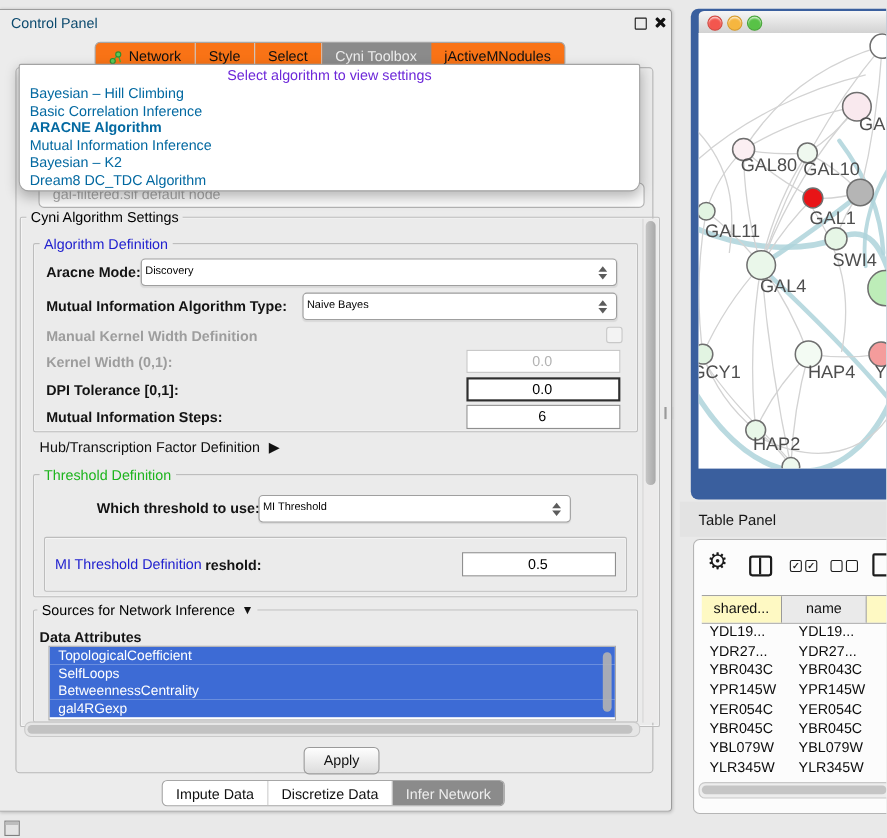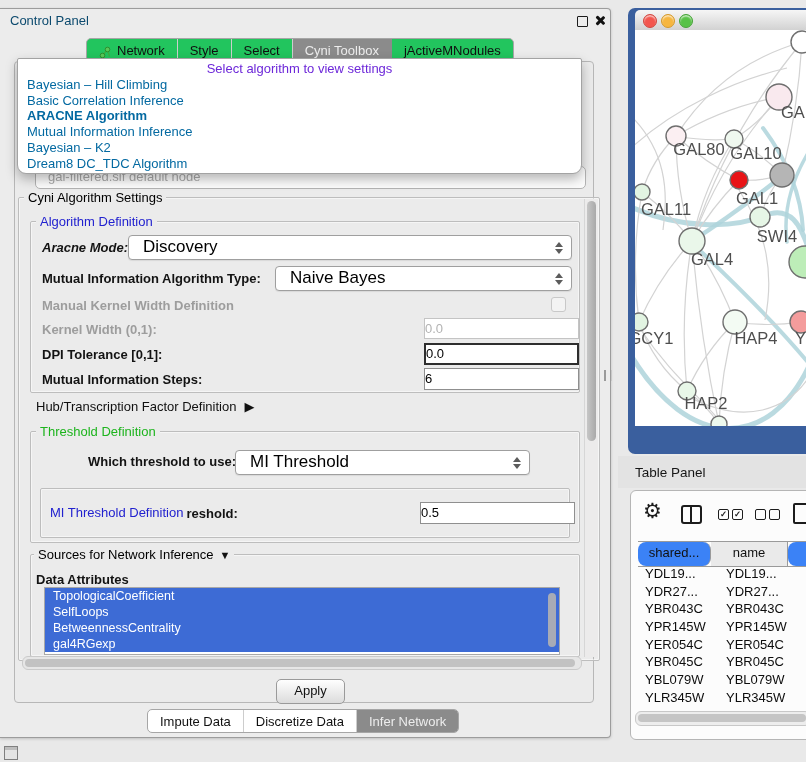--- a/index.html
+++ b/index.html
@@ -9,21 +9,21 @@
   
   .control-panel{position:absolute;left:0;top:8px;width:610px;height:728px;background:#ececec;
     border:1px solid #9c9c9c;border-left:none;border-radius:0 4px 4px 0;box-shadow:0 1px 3px rgba(0,0,0,.18);}
   .cp-title{position:absolute;left:10px;top:4px;font-size:13px;color:#0c4a6e;}
   .cp-float{position:absolute;left:577px;top:7px;width:9px;height:9px;border:1.6px solid #1c1c1c;border-radius:1px;background:transparent;}
   .cp-close{position:absolute;left:595px;top:6px;width:11px;height:11px;}
   .cp-close::before,.cp-close::after{content:"";position:absolute;left:4.4px;top:0;width:2.6px;height:11px;background:#111;border-radius:1px;}
   .cp-close::before{transform:rotate(45deg);}
   .cp-close::after{transform:rotate(-45deg);}
 
-  .cp-tabs{position:absolute;left:86px;top:29px;height:22px;display:flex;background:#22c55e;
+  .cp-tabs{position:absolute;left:86px;top:29px;height:22px;display:flex;background:#f97316;
     border:1px solid #a6a6a6;border-radius:5px;overflow:hidden;}
   .cp-tab{padding:0 12px;font-size:13px;line-height:21px;color:#101010;border-right:1px solid #cdcdcd;
     display:flex;align-items:center;gap:5px;white-space:nowrap;}
   .cp-tab:last-child{border-right:none;}
   .cp-tab.selected{background:#8b8b8b;color:#ededed;border-right-color:#8b8b8b;}
   .net-ico{display:inline-block;width:13px;height:13px;}
 
   .cp-body{position:absolute;left:14px;top:52px;width:578px;height:640px;border:1px solid #b7b7b7;
     border-radius:4px;background:#ebebeb;}
 
@@ -53,28 +53,28 @@
   #lg-threshold{left:36px;top:415px;}
   #grp-mi{left:40px;top:479px;width:528px;height:48px;}
   #lg-mi{left:46px;top:472px;margin-top:24px;}
   #grp-sources{left:30px;top:545px;width:548px;height:101px;}
   #lg-sources{left:34px;top:538px;display:flex;align-items:center;gap:6px;}
   .tri-down{font-size:11px;color:#111;}
 
   .flabel{position:absolute;font-size:13px;font-weight:bold;color:#131313;white-space:nowrap;}
   .flabel.dis{color:#9d9d9d;}
 
-  .combo{position:absolute;background:#fff;border:1px solid #9f9f9f;border-radius:4px;font-size:17px;
-    line-height:22px;padding-left:14px;color:#000;box-shadow:0 1px 1px rgba(0,0,0,.08);}
+  .combo{position:absolute;background:#fff;border:1px solid #9f9f9f;border-radius:4px;font-size:10px;
+    line-height:22px;padding-left:3px;color:#000;box-shadow:0 1px 1px rgba(0,0,0,.08);}
   .stepper{position:absolute;right:7px;top:50%;margin-top:-7px;width:9px;height:14px;}
   .stepper .up,.stepper .dn{position:absolute;left:0;width:0;height:0;border-left:4.5px solid transparent;border-right:4.5px solid transparent;}
   .stepper .up{top:1px;border-bottom:5px solid #5c5c5c;}
   .stepper .dn{bottom:1px;border-top:5px solid #5c5c5c;}
 
-  .tfield{position:absolute;background:#fff;font-size:13px;text-align:left;padding-right:17px;color:#000;}
+  .tfield{position:absolute;background:#fff;font-size:13px;text-align:center;padding-right:2px;color:#000;}
   #fld-kernel{border:1px solid #c4c4c4;color:#b3b3b3;}
   #fld-dpi{border:2px solid #2e2e2e;}
   #fld-steps{border:1px solid #8f8f8f;}
   #fld-mithr{border:1px solid #8f8f8f;}
 
   .checkbox{position:absolute;width:13px;height:13px;border:1px solid #c8c8c8;border-radius:3px;background:#f3f3f3;}
 
   .hub-row{position:absolute;left:36px;top:390px;font-size:13px;color:#101010;display:flex;align-items:center;gap:8px;}
   .tri-right{font-size:13px;color:#111;}
 
@@ -115,21 +115,21 @@
   .tb-cols::after{content:"";position:absolute;left:6.5px;top:0;width:2px;height:15px;background:#1c1c1c;}
   .cb-pair{position:absolute;top:18px;display:flex;gap:3px;}
   #cb-checked{left:87px;}
   #cb-unchecked{left:124px;}
   .cb{width:9px;height:9px;border:1.6px solid #1c1c1c;border-radius:2px;font-size:8.5px;line-height:9px;text-align:center;color:#1c1c1c;font-weight:bold;}
   .tb-fx{position:absolute;left:162px;top:12px;width:15px;height:17px;border:2px solid #1c1c1c;border-radius:2px;}
 
   .t-header{position:absolute;left:7px;top:50px;right:0;height:24px;display:flex;
     border-top:1px solid #9a9a9a;border-bottom:1px solid #9a9a9a;font-size:13px;color:#111;}
   .t-header .hc{line-height:22px;text-align:center;border-right:1px solid #9a9a9a;background:#eaeaea;overflow:hidden;white-space:nowrap;}
-  .t-header .hc.hl{background:#3b82f6;border-radius:8px;}
+  .t-header .hc.hl{background:#fef9c3;}
   .hc.c1{width:72px;} .hc.c2{width:76px;} .hc.c3{flex:1;}
   .t-body{position:absolute;left:7px;top:74px;right:0;height:146px;overflow:hidden;font-size:13px;color:#0d0d0d;}
   .t-row{display:flex;height:17.7px;line-height:17.7px;white-space:nowrap;}
   .t-row .c1{width:72px;padding-left:7px;overflow:hidden;}
   .t-row .c2{width:76px;padding-left:9px;overflow:hidden;}
   .t-row .c3{flex:1;padding-left:5px;overflow:hidden;}
   .t-hscroll{position:absolute;left:4px;top:220px;width:174px;height:13px;background:#ededed;border:1px solid #c8c8c8;border-radius:6px;}
   .t-hscroll .thumb{position:absolute;left:2px;top:1.5px;width:168px;height:8px;background:#c5c5c5;border-radius:4px;}
 
   .splitter{position:absolute;left:604px;top:370px;width:5px;height:11px;border-left:2px solid #9a9a9a;border-right:1px solid #c9c9c9;}
@@ -188,21 +188,21 @@
     <div class="grp" id="grp-settings"></div>
     <div class="legend" id="lg-settings">Cyni Algorithm Settings</div>
 
     <div class="vscroll">
         <div class="thumb"></div>
       </div>
 
     <div class="grp" id="grp-alg"></div>
     <div class="legend blue" id="lg-alg">Algorithm Definition</div>
 
-    <div class="flabel" style="left:42px;top:231px;font-style:italic;">Aracne Mode:</div>
+    <div class="flabel" style="left:42px;top:231px;">Aracne Mode:</div>
     <div class="combo" style="left:128px;top:226px;width:428px;height:23px;">
       <span>Discovery</span>
       <span class="stepper">
           <i class="up"></i>
           <i class="dn"></i>
         </span>
     </div>
 
     <div class="flabel" style="left:42px;top:262px;">Mutual Information Algorithm Type:</div>
     <div class="combo" style="left:275px;top:257px;width:281px;height:23px;">

